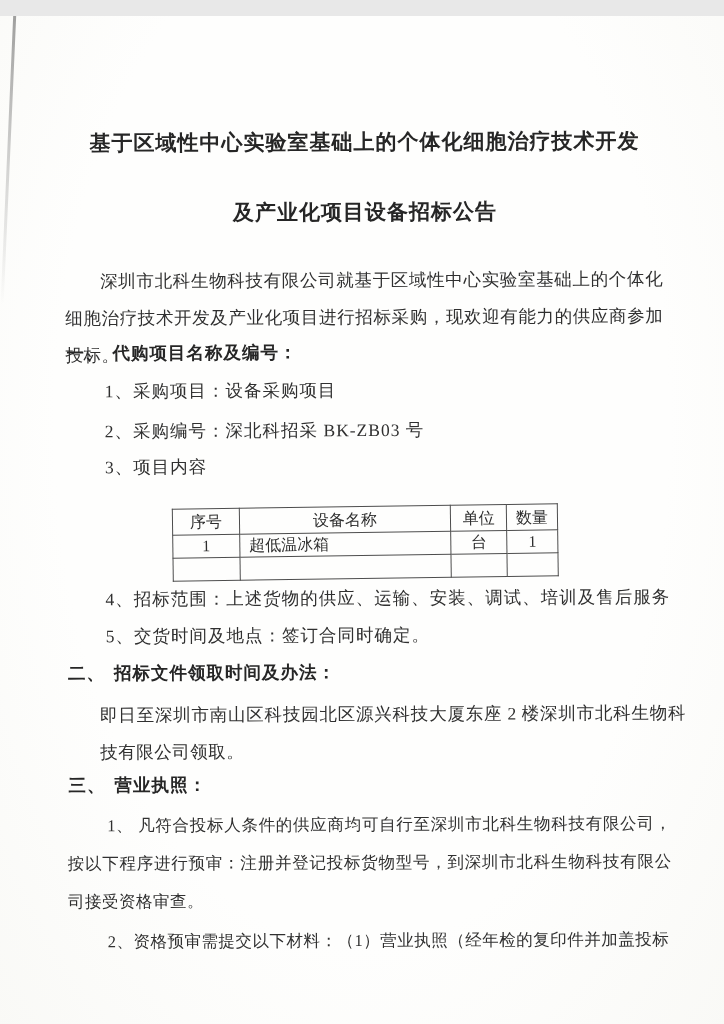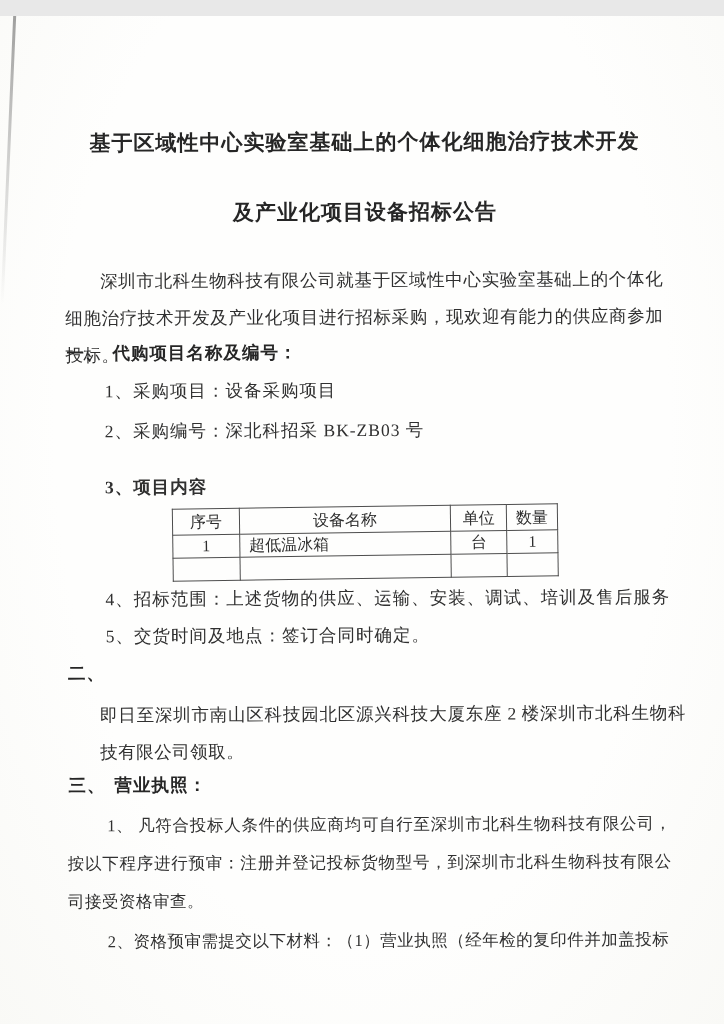--- a/index.html
+++ b/index.html
@@ -82,21 +82,21 @@
 
   .num-item {
     left: 39px;
     font-size: 17.5px;
     letter-spacing: 1px;
     color: #303030;
     white-space: nowrap;
   }
   .i1 { top: 362px; }
   .i2 { top: 402px; }
-  .i3 { top: 458px; font-weight: bold; }
+  .i3 { top: 438px; }
   .i4 { top: 570px; }
   .i5 { top: 607px; }
 
   table.equip {
     position: absolute;
     top: 490px;
     left: 106px;
     width: 386px;
     border-collapse: collapse;
     transform: rotate(-0.55deg);
@@ -182,20 +182,21 @@
           <td></td>
         </tr>
       </tbody>
     </table>
 
     <div class="abs num-item i4">4、招标范围：上述货物的供应、运输、安装、调试、培训及售后服务</div>
     <div class="abs num-item i5">5、交货时间及地点：签订合同时确定。</div>
 
     <div class="abs sec-heading sec2">
       <span class="sec-num">二、</span>
+      <span class="sec-title">招标文件领取时间及办法：</span>
     </div>
 
     <div class="abs body-text sec2-body">即日至深圳市南山区科技园北区源兴科技大厦东座 2 楼深圳市北科生物科技有限公司领取。</div>
 
     <div class="abs sec-heading sec3">
       <span class="sec-num">三、</span>
       <span class="sec-title">营业执照：</span>
     </div>
 
     <div class="abs p3 p31">1、 凡符合投标人条件的供应商均可自行至深圳市北科生物科技有限公司，按以下程序进行预审：注册并登记投标货物型号，到深圳市北科生物科技有限公司接受资格审查。</div>

